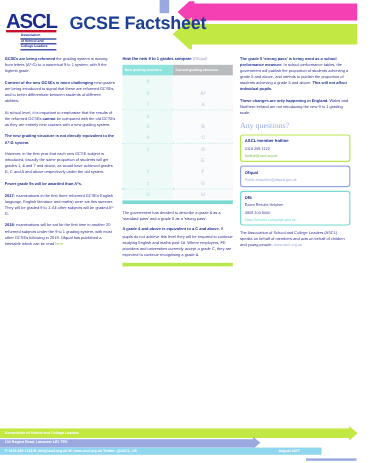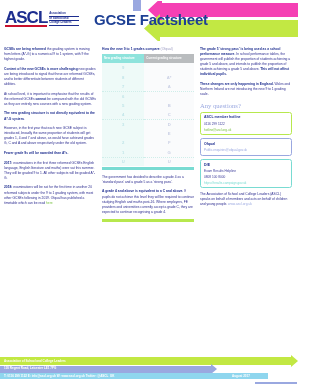--- a/index.html
+++ b/index.html
@@ -9,40 +9,39 @@
     font-family: "Liberation Sans", sans-serif;
     overflow: hidden;
   }
   .page { position: relative; width: 298px; height: 386px; background:#fff; }
 
   
   .header { position: relative; height: 44px; }
   .arrows { position: absolute; left: 140px; top: 1px; width: 158px; height: 40px; }
   .logo-block {
     position: absolute; left: 5px; top: 10px;
-    display: flex; align-items: center;
+    display: flex; align-items: flex-end; flex-direction: column;
   }
   .ascl-mark {
     font-family: "Liberation Sans", sans-serif;
     font-weight: bold; font-size: 17px; letter-spacing: -1px;
     color: #1d2d8f; line-height: 15px;
     border-bottom: 2px solid #c8102e;
     padding-bottom: 0px;
   }
   .ascl-words {
     margin-left: 2px; margin-top: 1px;
     font-size: 2.9px; line-height: 3.6px; color: #1d2d8f;
     font-weight: bold; width: 30px;
   }
   .ascl-words span { display:block; border-bottom: 0.4px solid #1d2d8f; }
   .doc-title {
     position: absolute; left: 58px; top: 11px;
     font-size: 15px; font-weight: bold; color: #1d3f94;
     letter-spacing: -0.2px;
-    margin-left: 36px;
   }
   .nub { position:absolute; left:133px; top:0px; width:8px; height:11px;
          background:#9aa8e0; }
 
   
   .cols {
     position: absolute; top: 47px; left: 0; right: 0;
     display: flex; gap: 6px; padding: 0 4px;
   }
   .col { width: 92px; }

